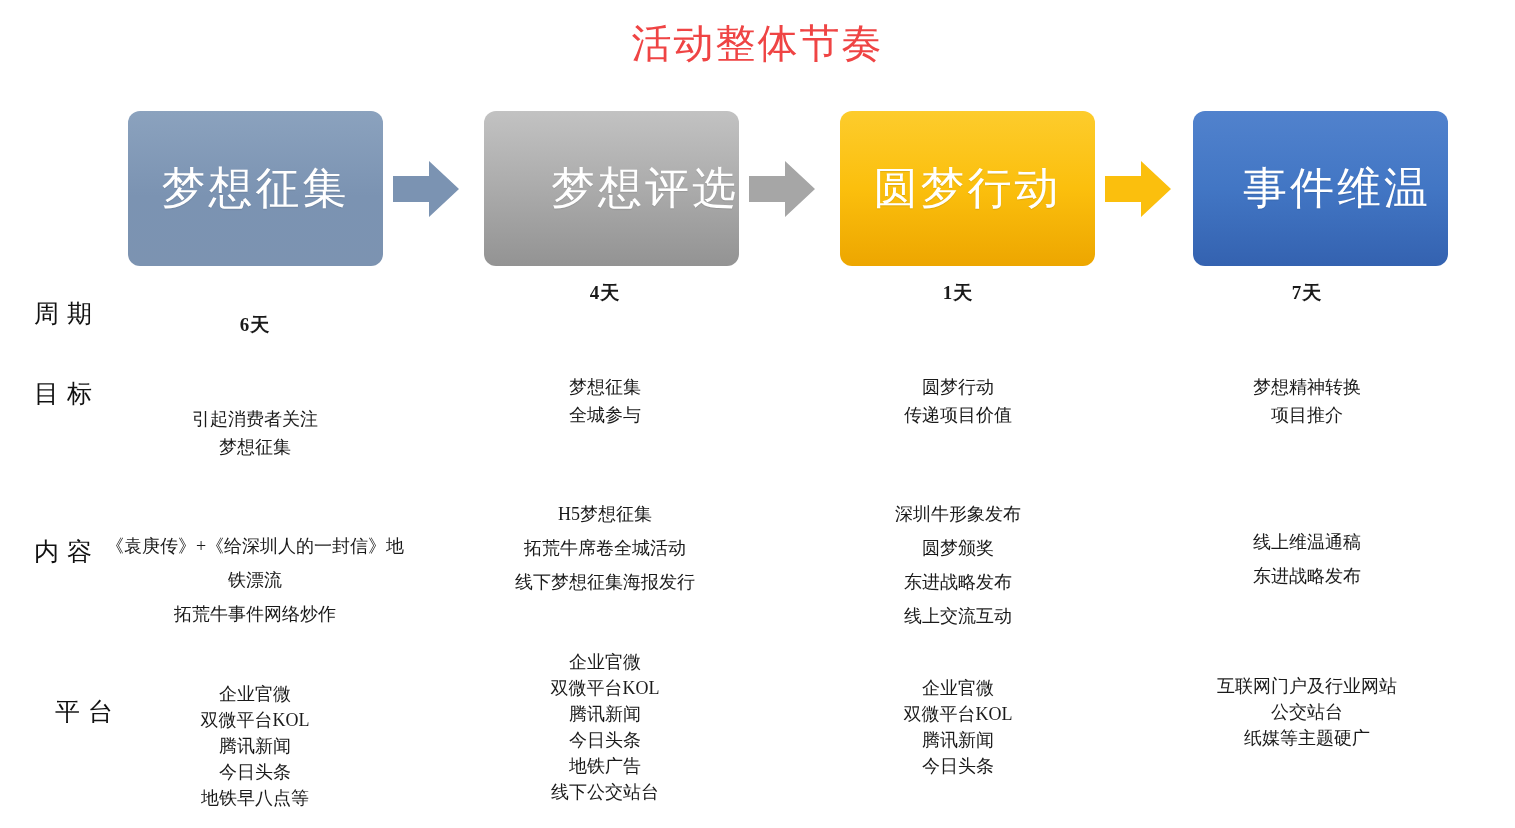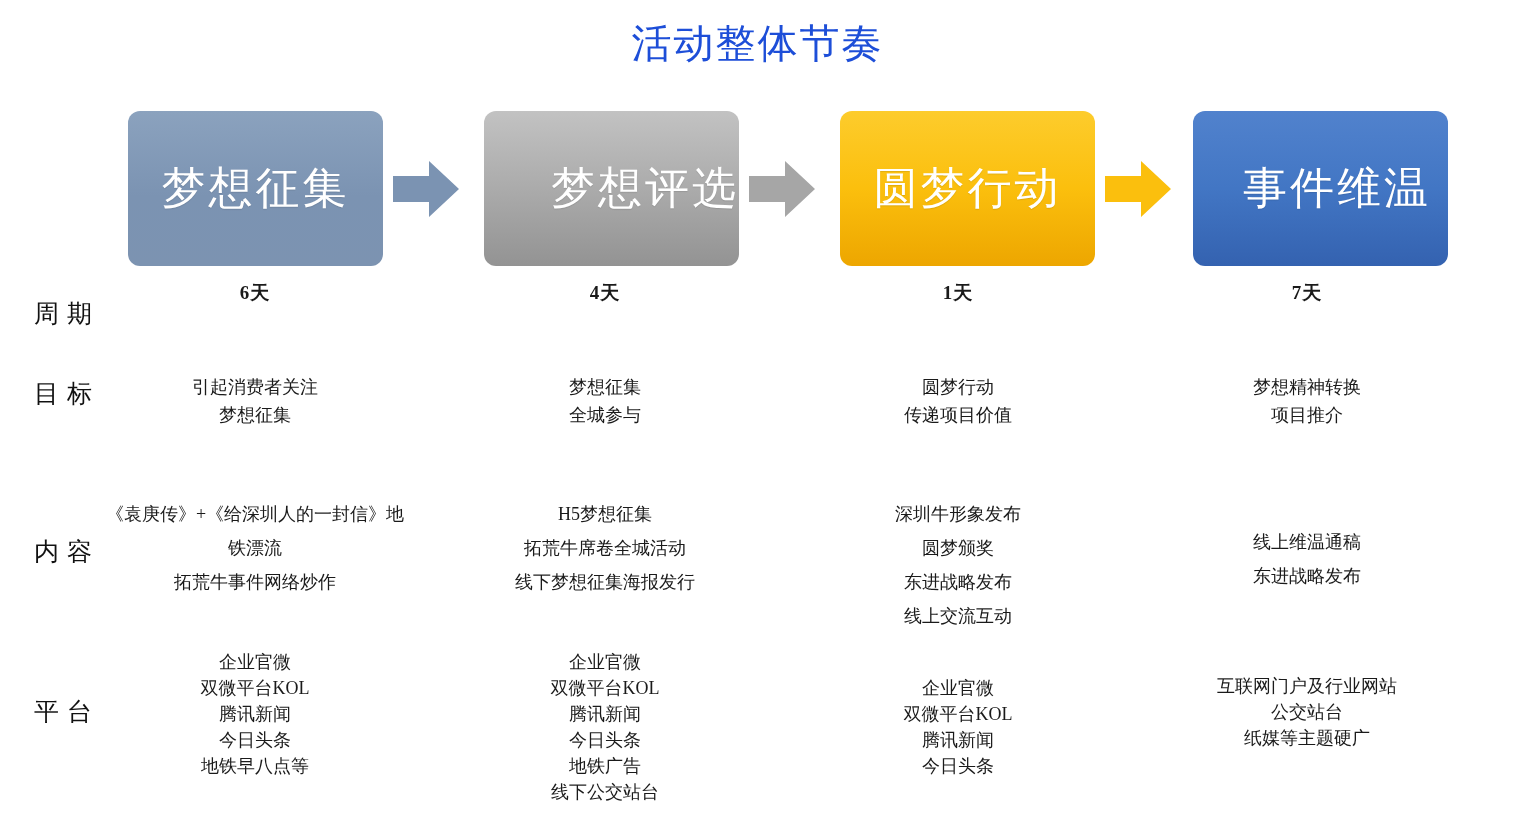--- a/index.html
+++ b/index.html
@@ -18,21 +18,21 @@
 
   
   #slide-title {
     position: absolute;
     top: 18px;
     left: 0;
     width: 1515px;
     text-align: center;
     font-size: 40px;
     line-height: 52px;
-    color: #1d4ed8;
+    color: #ef4444;
     letter-spacing: 2px;
     font-weight: 400;
   }
 
   
   #flow-band {
     position: absolute;
     top: 111px;
     left: 0;
     width: 1515px;
@@ -104,41 +104,41 @@
     position: absolute;
     top: 0;
     width: 300px;
     text-align: center;
     font-size: 18px;
     line-height: 28px;
     color: #1a1a1a;
   }
   .cell .line { display: block; white-space: nowrap; }
   .cell.wrapped .line { white-space: normal; }
-  .col-1 { left: 105px; }
+  .col-1 { left: 105px; margin-top: 32px; }
   .col-2 { left: 455px; }
   .col-3 { left: 808px; }
   .col-4 { left: 1157px; }
 
   
   #row-cycle { height: 66px; }
   #row-cycle .row-label { top: 18px; }
   #row-cycle .cell { font-size: 19px; font-weight: bold; letter-spacing: 1px; }
 
   #row-goal { height: 112px; }
   #row-goal .row-label { top: 32px; }
   #row-goal .cell { top: 28px; }
 
   #row-content { height: 180px; }
   #row-content .row-label { top: 78px; }
   #row-content .cell { top: 40px; line-height: 34px; }
   #row-content .col-1 { width: 300px; }
 
   #row-platform { height: 175px; }
-  #row-platform .row-label { top: 58px; }
+  #row-platform .row-label { top: 58px; text-align: center; }
   #row-platform .cell { line-height: 26px; }
   #row-platform .col-1 { top: 12px; }
   #row-platform .col-2 { top: 12px; }
   #row-platform .col-3 { top: 38px; }
   #row-platform .col-4 { top: 36px; }
 </style>
 </head>
 <body>
 
 <div id="slide-title">活动整体节奏</div>

